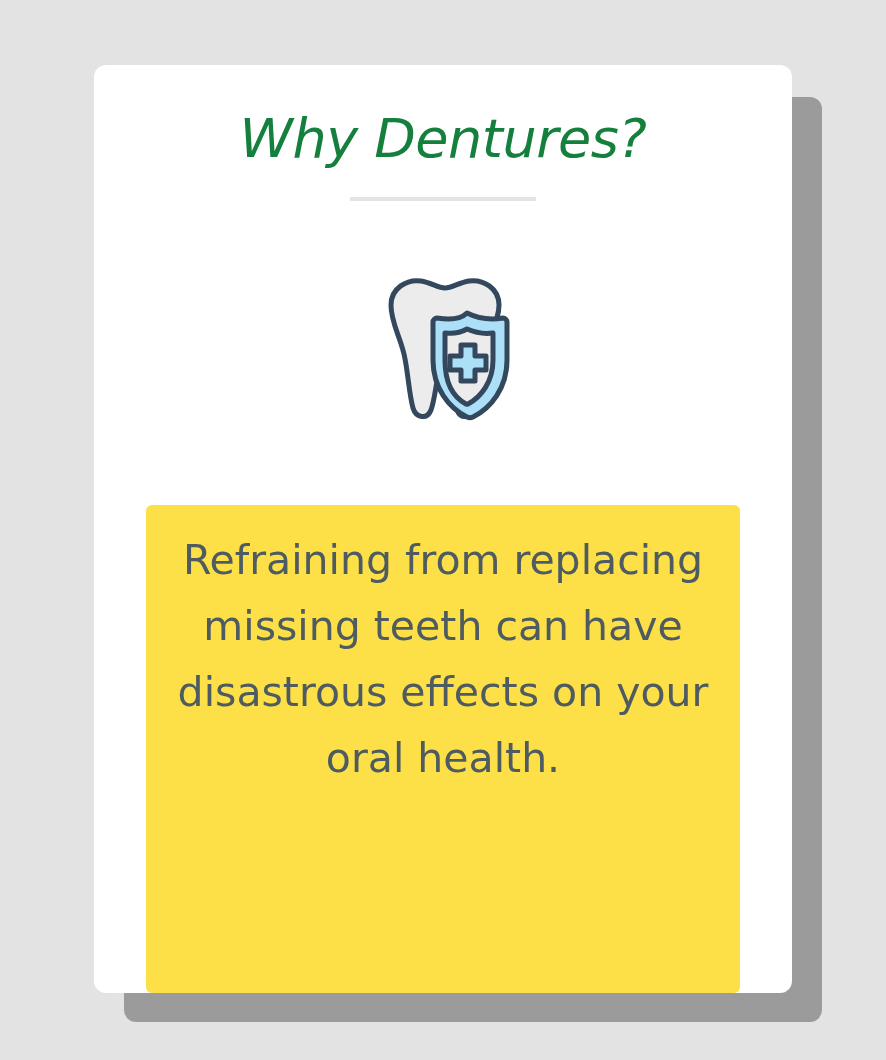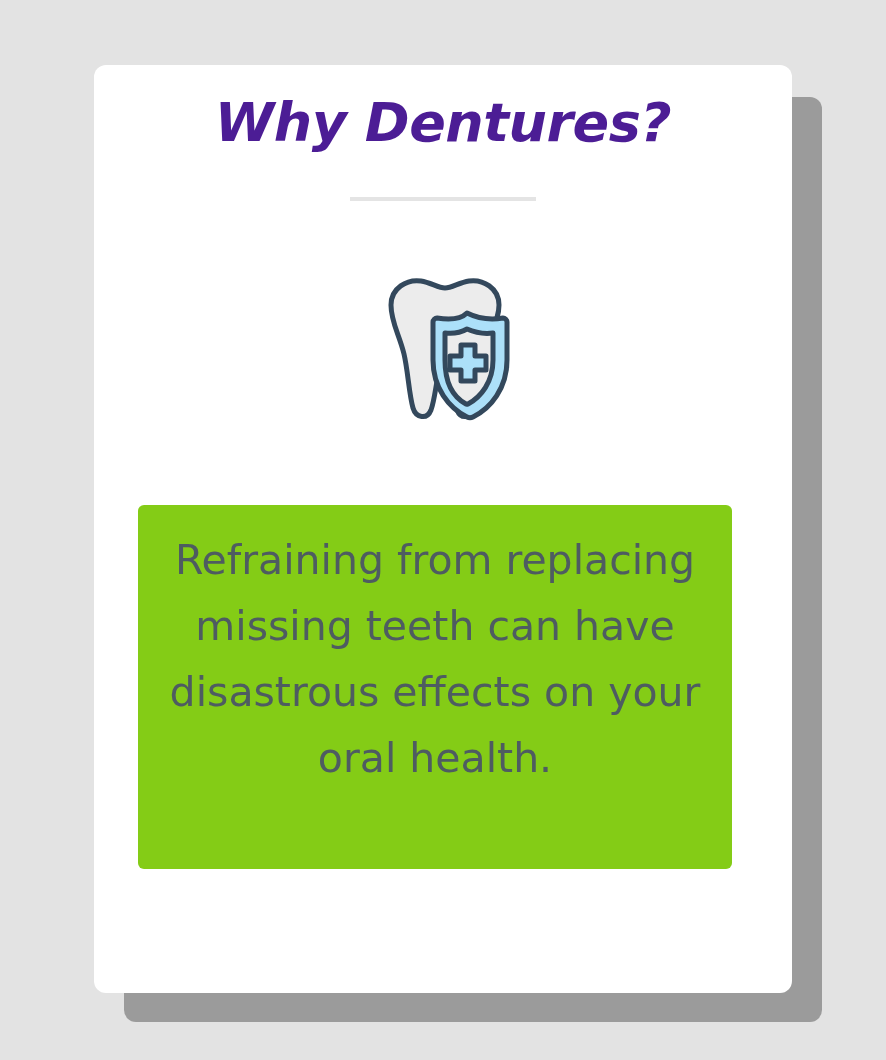--- a/index.html
+++ b/index.html
@@ -44,29 +44,29 @@
     height: 928px;
     background: #ffffff;
     border-radius: 12px;
     overflow: hidden;
   }
 
   
   .card-title {
     position: absolute;
     left: 0;
-    top: 28px;
+    top: 44px;
     width: 698px;
     text-align: center;
     font-family: "DejaVu Sans", sans-serif;
     font-size: 54px;
-    font-weight: bold;
+    font-weight: normal;
     font-style: italic;
     letter-spacing: -0.5px;
-    color: #4c1d95;
+    color: #15803d;
     line-height: 1.1;
     white-space: nowrap;
   }
 
   
   .title-divider {
     position: absolute;
     left: 256px;
     top: 132px;
     width: 186px;
@@ -85,25 +85,25 @@
     align-items: center;
     justify-content: center;
   }
   .icon-wrap svg {
     display: block;
   }
 
   
   .body-panel {
     position: absolute;
-    left: 44px;
+    left: 52px;
     top: 440px;
     width: 594px;
-    height: 364px;
-    background: #84cc16;
+    height: 488px;
+    background: #fde047;
     border-radius: 6px;
     overflow: hidden;
   }
   .body-text {
     position: absolute;
     left: 22px;
     top: 22px;
     width: 550px;
     text-align: center;
     font-family: "DejaVu Sans", sans-serif;

